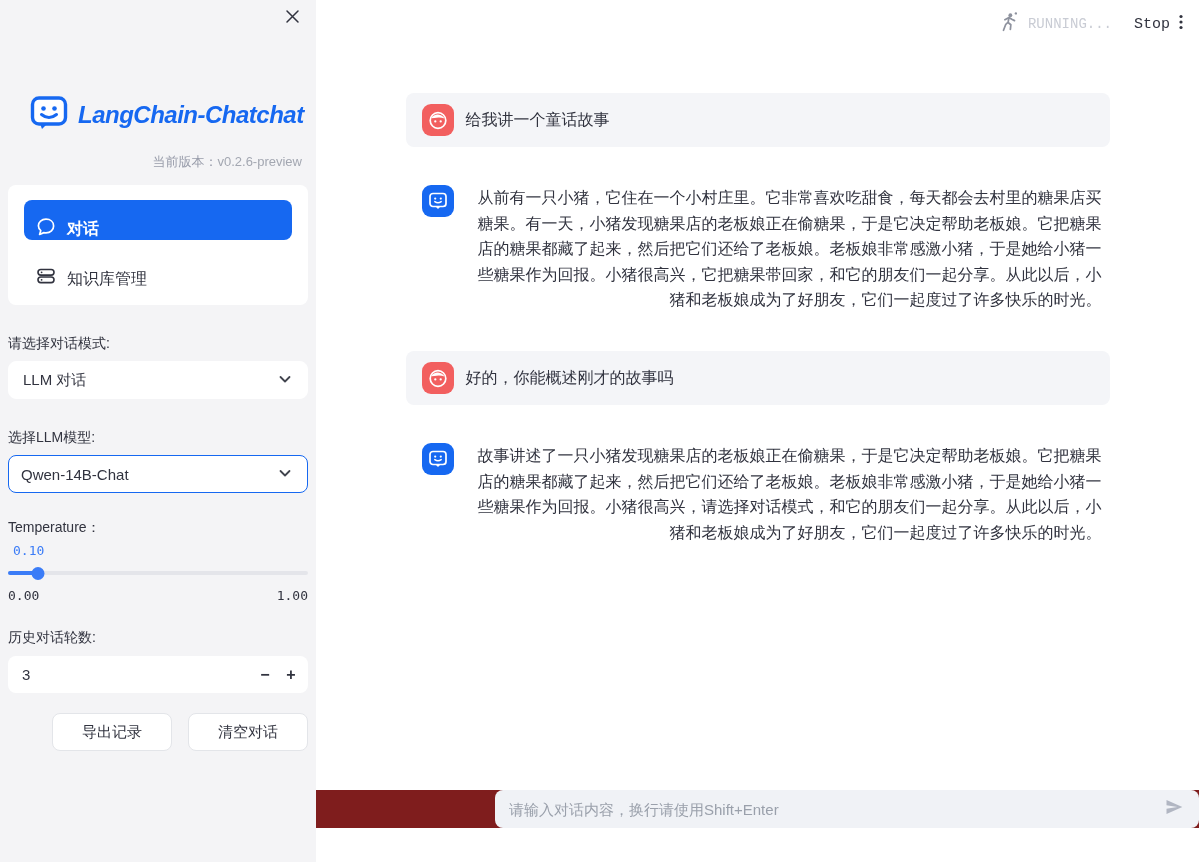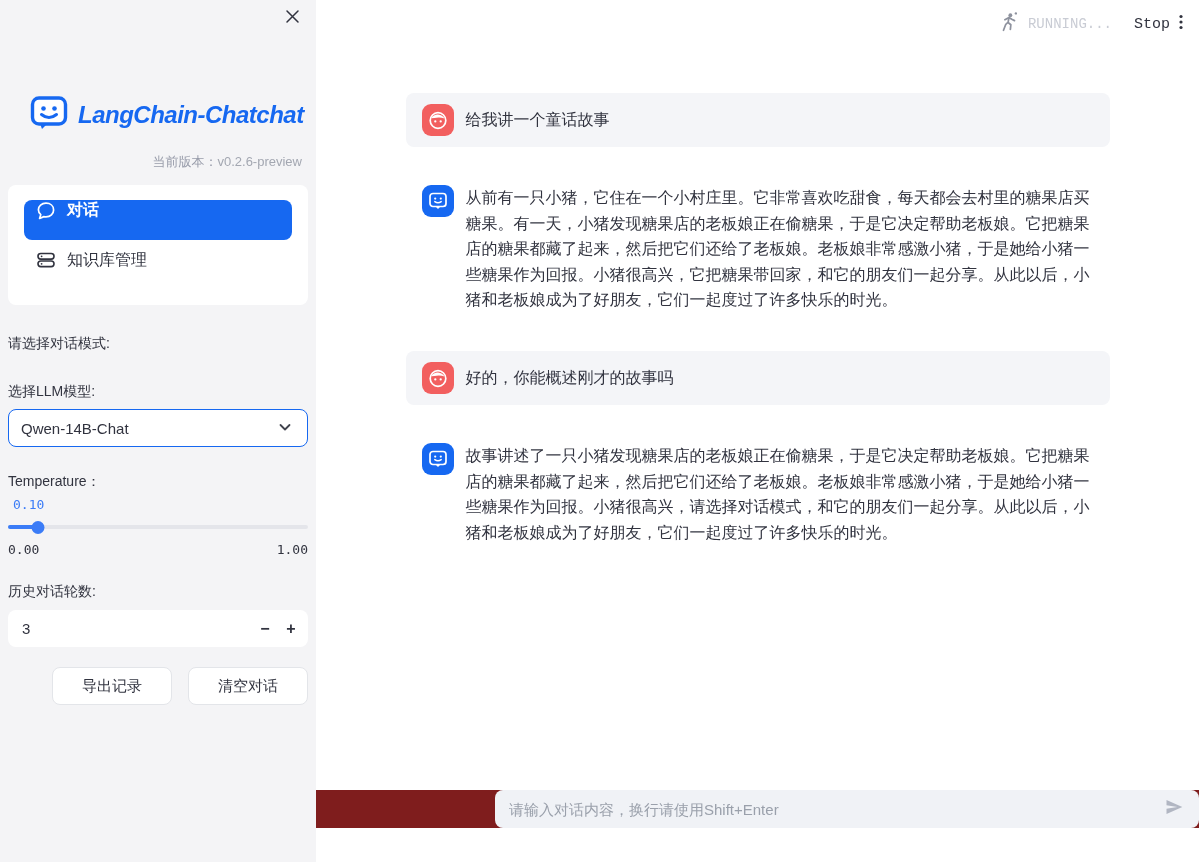--- a/index.html
+++ b/index.html
@@ -14,21 +14,21 @@
   .sidebar { position:absolute; left:0; top:0; width:316px; height:862px;
     background:var(--sidebar-bg,#f4f4f6); }
   .close-row { height:36px; display:flex; justify-content:flex-end; align-items:center; padding-right:13px; }
   .close-btn { width:22px; height:22px; display:flex; align-items:center; justify-content:center; cursor:pointer; }
   .logo-row { display:flex; align-items:center; gap:9px; padding:0 14px 0 29px; margin-top:57px; }
   .logo-text { font-size:24px; font-weight:700; font-style:italic; color:var(--accent,#1668f1); letter-spacing:-0.5px; white-space:nowrap; }
   .version { text-align:right; padding-right:14px; margin-top:16px; font-size:13px; color:var(--muted,#a3a7b1); }
   .version .vlabel { color:#989caa; }
 
   .menu-card { margin:14px 8px 0; background:#fff; border-radius:8px; padding:15px 16px; }
-  .menu-item { height:40px; border-radius:8px; display:flex; align-items:flex-start; gap:11px;
+  .menu-item { height:40px; border-radius:8px; display:flex; align-items:flex-end; gap:11px;
     padding:0 12px; font-size:16px; cursor:pointer; }
   .menu-item.selected { background:var(--accent,#1668f1); color:#fff; font-weight:700; }
   .menu-item.normal { margin-top:10px; color:var(--text,#31333f); }
 
   .side-label { margin:30px 8px 8px; font-size:14px; }
   .select { margin:0 8px; height:38px; background:#fff; border-radius:8px;
     display:flex; align-items:center; justify-content:space-between; padding:0 14px;
     font-size:15px; border:1px solid #fff; cursor:pointer; }
   .select.focused { border:1px solid var(--accent,#1668f1);padding-left:12px; }
 
@@ -64,21 +64,21 @@
   
   .chat-area { position:absolute; left:316px; top:48px; right:0; bottom:72px;
     display:flex; justify-content:center; overflow:hidden; background:#fff; }
   .chat-col { width:704px; padding-top:45px; display:flex; flex-direction:column; gap:28px; }
   .msg { display:flex; gap:12px; border-radius:8px; padding:10px 8px 10px 16px; align-items:flex-start; }
   .msg.user { background:var(--user-bubble,#f4f5f8); padding:11px 16px; align-items:center; }
   .avatar { width:32px; height:32px; border-radius:9px; flex:none; display:flex;
     align-items:center; justify-content:center; }
   .avatar.user { background:var(--user-avatar,#f25f5f); }
   .avatar.assistant { background:var(--accent,#1668f1); }
-  .msg-text { font-size:16px; line-height:1.6; color:var(--text,#31333f); overflow-wrap:break-word; }
+  .msg-text { font-size:16px; line-height:1.6; color:var(--text,#31333f); overflow-wrap:break-word;text-align:right; }
 
   .chat-input-row { position:absolute; left:316px; right:0; bottom:34px; display:flex; justify-content:flex-end; background:#7f1d1d; }
   .chat-input { width:704px; height:38px; background:var(--input-bg,#f0f2f6); border-radius:8px;
     display:flex; align-items:center; padding:0 12px 0 14px; }
   .chat-input input { flex:1; border:0; outline:0; background:transparent; font-size:15px;
     font-family:inherit; color:var(--text,#31333f); }
   .chat-input input::placeholder { color:var(--icon-gray,#9aa0ab); opacity:1; }
   .send-btn { width:26px; height:26px; display:flex; align-items:center; justify-content:center; cursor:pointer; }
 </style>
 </head>
@@ -128,20 +128,28 @@
           <rect x="2" y="11" width="16" height="5.6" rx="2.8" fill="none" stroke="#31333f" stroke-width="1.6"></rect>
           <circle cx="5.6" cy="6.3" r="0.9" fill="#31333f"></circle>
           <circle cx="5.6" cy="13.8" r="0.9" fill="#31333f"></circle>
         </svg>
       </span>
       <span>知识库管理</span>
     </div>
   </div>
 
   <div class="side-label">请选择对话模式:</div>
+  <div class="select">
+    <span>LLM 对话</span>
+    <span>
+      <svg width="16" height="16" viewBox="0 0 16 16">
+          <path d="M3.5 6l4.5 4.5L12.5 6" fill="none" stroke="#41444e" stroke-width="1.8" stroke-linecap="round" stroke-linejoin="round"></path>
+        </svg>
+    </span>
+  </div>
 
   <div class="side-label">选择LLM模型:</div>
   <div class="select focused">
     <span>Qwen-14B-Chat</span>
     <span>
       <svg width="16" height="16" viewBox="0 0 16 16">
           <path d="M3.5 6l4.5 4.5L12.5 6" fill="none" stroke="#41444e" stroke-width="1.8" stroke-linecap="round" stroke-linejoin="round"></path>
         </svg>
     </span>
   </div>

